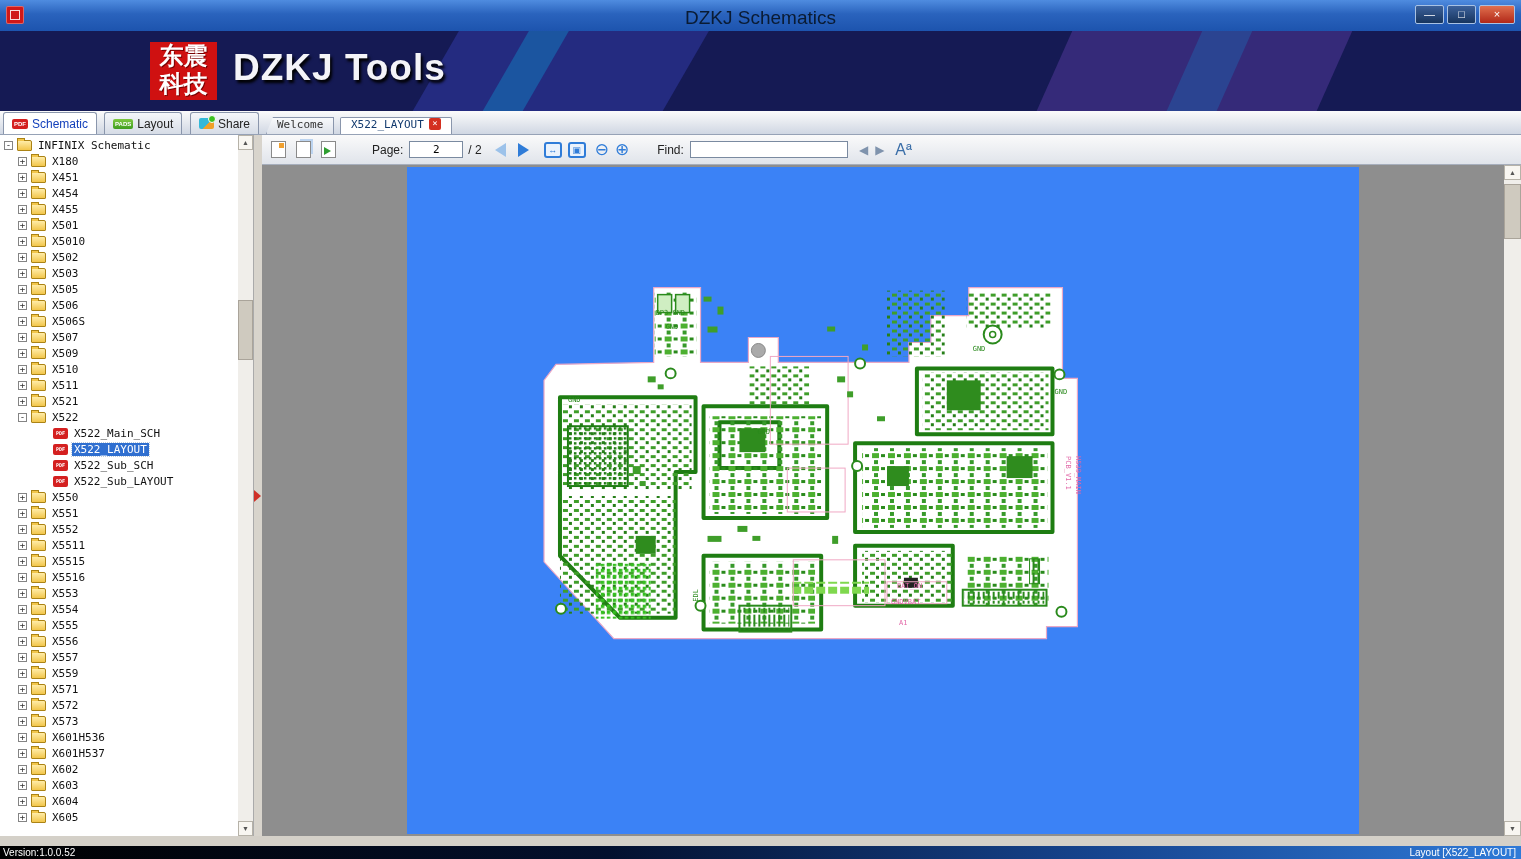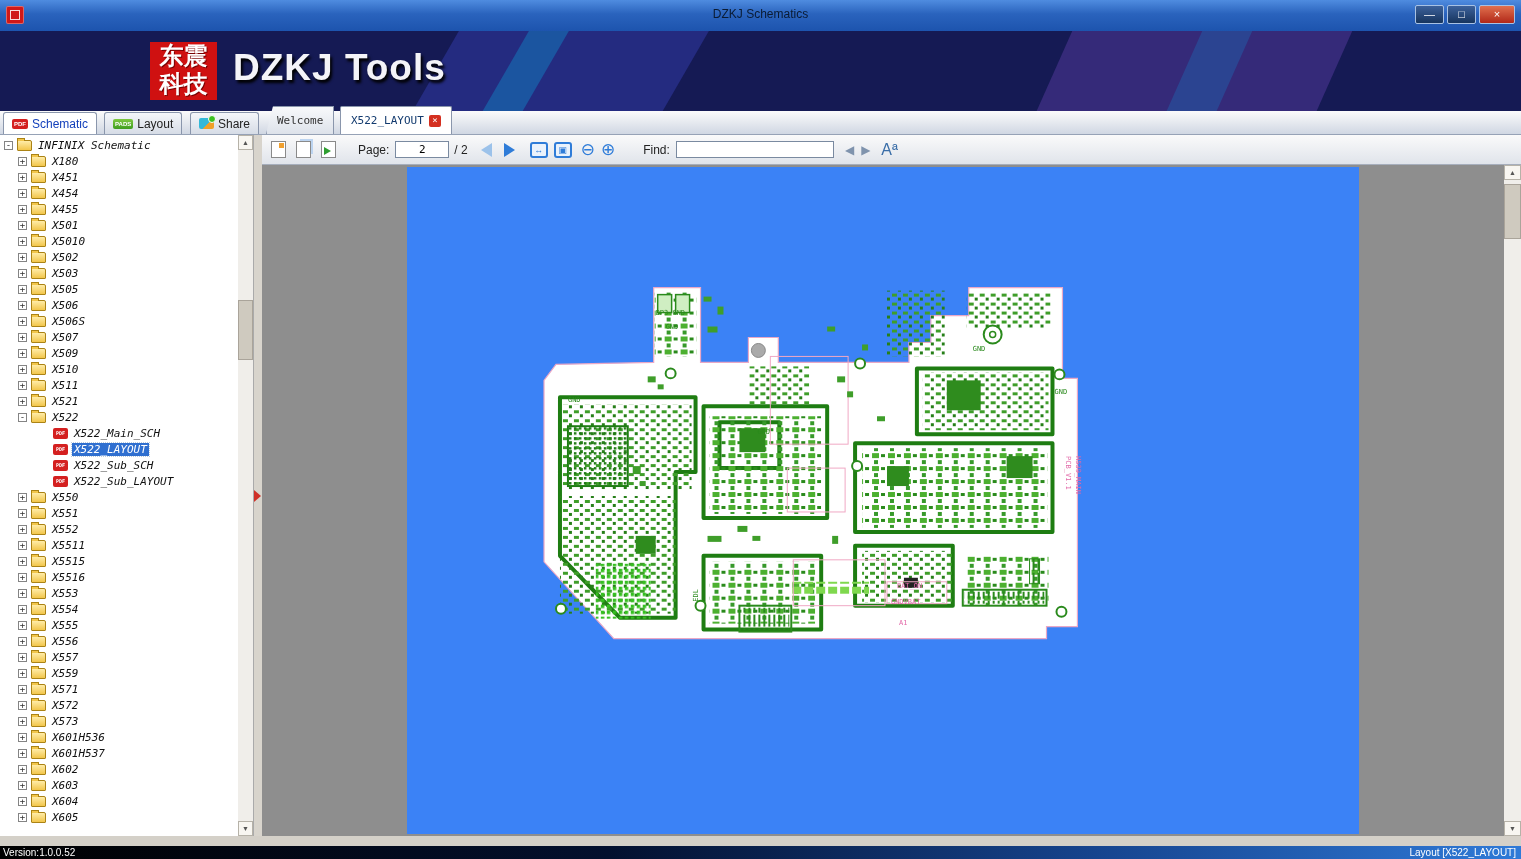--- a/index.html
+++ b/index.html
@@ -3,21 +3,21 @@
 <meta charset="utf-8">
 <style>
   * { box-sizing: border-box; margin: 0; padding: 0; }
   html,body { width:1521px; height:859px; overflow:hidden; }
   body { font-family:"Liberation Sans", sans-serif; background:#d4d0c8; position:relative; }
 
   
   .titlebar { position:absolute; left:0; top:0; right:0; height:31px;
     background:linear-gradient(#4f8ce0,#2a63bd 45%,#1d54ae); }
   .titlebar .title { position:absolute; left:0; right:0; top:7px; text-align:center;
-    font-size:12px; color:#0a1b33; }
+    font-size:19px; color:#0a1b33; }
   .app-icon { position:absolute; left:6px; top:6px; width:18px; height:18px;
     background:#d01818; border:1px solid #ffffff55; border-radius:2px; }
   .app-icon::before { content:""; position:absolute; inset:3px; border:1px solid #fff; opacity:.85; }
   .win-controls { position:absolute; right:6px; top:5px; display:flex; gap:3px; }
   .win-btn { width:29px; height:19px; border:1px solid #a8c2e4; border-radius:2px;
     background:linear-gradient(#3c619a,#17355e); color:#fff; font-size:11px;
     line-height:17px; text-align:center; }
   .win-btn.close { width:36px; background:linear-gradient(#e0704e,#b12818); }
 
   
@@ -44,21 +44,21 @@
     border:1px solid #8a96ac; border-bottom:none; border-radius:3px 3px 0 0;
     background:linear-gradient(#f4f6fa,#d6dce6); }
   .ribbon-tab.active { background:#fff; color:#1440bb; }
   .badge { color:#fff; font-size:6px; font-weight:bold; padding:2px 2px; border-radius:2px; line-height:6px; }
   .badge.pdf  { background:#d42020; }
   .badge.pads { background:linear-gradient(#7ec840,#3f9e20); }
   .share-ico { width:15px; height:11px; border-radius:2px; position:relative;
     background:linear-gradient(135deg,#35b8d8 0 55%,#f0a028 55% 100%); }
   .share-ico::after { content:""; position:absolute; right:-2px; top:-3px; width:6px; height:6px;
     border-radius:50%; background:#3cc020; border:1px solid #fff; }
-  .doc-tab { position:absolute; bottom:0; height:28px; display:flex; align-items:center; gap:5px;
+  .doc-tab { position:absolute; bottom:0; height:17px; display:flex; gap:5px;
     padding:0 10px; font-size:11px; font-family:"DejaVu Sans Mono",monospace; color:#333;
     border:1px solid #8a96ac; border-bottom:none;
     background:linear-gradient(#f8f9fb,#dde2ea); clip-path:polygon(7px 0,100% 0,100% 100%,0 100%); }
   .doc-tab.active { background:#fff; color:#123a6e; clip-path:none; border-radius:2px 2px 0 0; }
   .tab-close { width:12px; height:12px; background:#d43020; color:#fff; font-size:9px;
     line-height:11px; text-align:center; border-radius:2px; }
 
   
   .main { position:absolute; left:0; top:135px; right:0; bottom:23px; background:#fff; }
 
@@ -69,21 +69,21 @@
   .trow { height:16px; display:flex; align-items:center; white-space:nowrap; }
   .pbox { width:9px; height:9px; border:1px solid #848484; background:#fff; color:#333;
     font-size:9px; line-height:7px; text-align:center; margin-right:4px; flex:none; }
   .nobox { width:13px; flex:none; }
   .folder { width:15px; height:11px; margin-right:4px; flex:none; position:relative;
     background:linear-gradient(#ffeca8,#f2c64b); border:1px solid #ab8315; border-radius:1px 2px 1px 1px; }
   .folder::before { content:""; position:absolute; top:-3px; left:-1px; width:6px; height:2px;
     background:#f2c64b; border:1px solid #ab8315; border-bottom:none; }
   .pdfico { width:15px; height:11px; margin-right:4px; flex:none; background:#d42020;
     color:#fff; font-size:5px; font-weight:bold; line-height:11px; text-align:center; border-radius:2px; }
-  .tlabel { padding:0 2px;font-style:italic; }
+  .tlabel { padding:0 2px; }
   .trow.sel .tlabel { background:#2f6fd0; color:#fff; outline:1px dotted #bcd; }
 
   
   .sb-track { position:absolute; background:#f0eeea; }
   .sb-btn { position:absolute; left:0; width:15px; height:15px; background:#f8f6f1;
     border:1px solid #b6b2a8; color:#555; font-size:7px; line-height:13px; text-align:center; }
   .sb-thumb { position:absolute; left:0; width:15px; background:#cfcabf; border:1px solid #aaa49a; }
   .tree-scroll { right:9px; top:0; bottom:0; width:15px; }
   .splitter { position:absolute; right:0; top:0; bottom:0; width:9px; background:#d8d4cc; border-left:1px solid #aaa; }
   .split-mark { position:absolute; right:1px; top:355px; width:0; height:0;
@@ -403,21 +403,21 @@
       <div class="split-mark"></div>
     </div>
   </div>
 
   <div class="content">
 
     <div class="toolbar">
       <div class="tool-doc c1" style="margin-left:9px"></div>
       <div class="tool-doc c2"></div>
       <div class="tool-doc c3"></div>
-      <span style="margin-left:22px">Page:</span>
+      <span style="margin-left:36px">Page:</span>
       <input class="pg-input" style="margin-left: 6px;" value="2">
       <span style="margin-left:5px">/ 2</span>
       <div class="tri back" style="margin-left:13px"></div>
       <div class="tri fwd" style="margin-left:12px"></div>
       <div class="fit-ico" style="margin-left:15px">↔</div>
       <div class="fit-ico" style="margin-left:6px">▣</div>
       <div class="zoom-ico" style="margin-left:9px">⊖</div>
       <div class="zoom-ico" style="margin-left:6px">⊕</div>
       <span style="margin-left:28px">Find:</span>
       <input class="find-input" style="margin-left: 6px;" value="">

